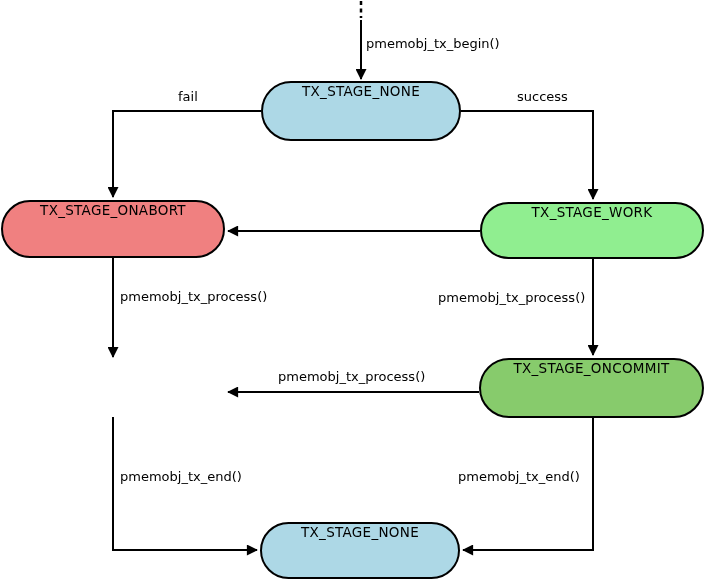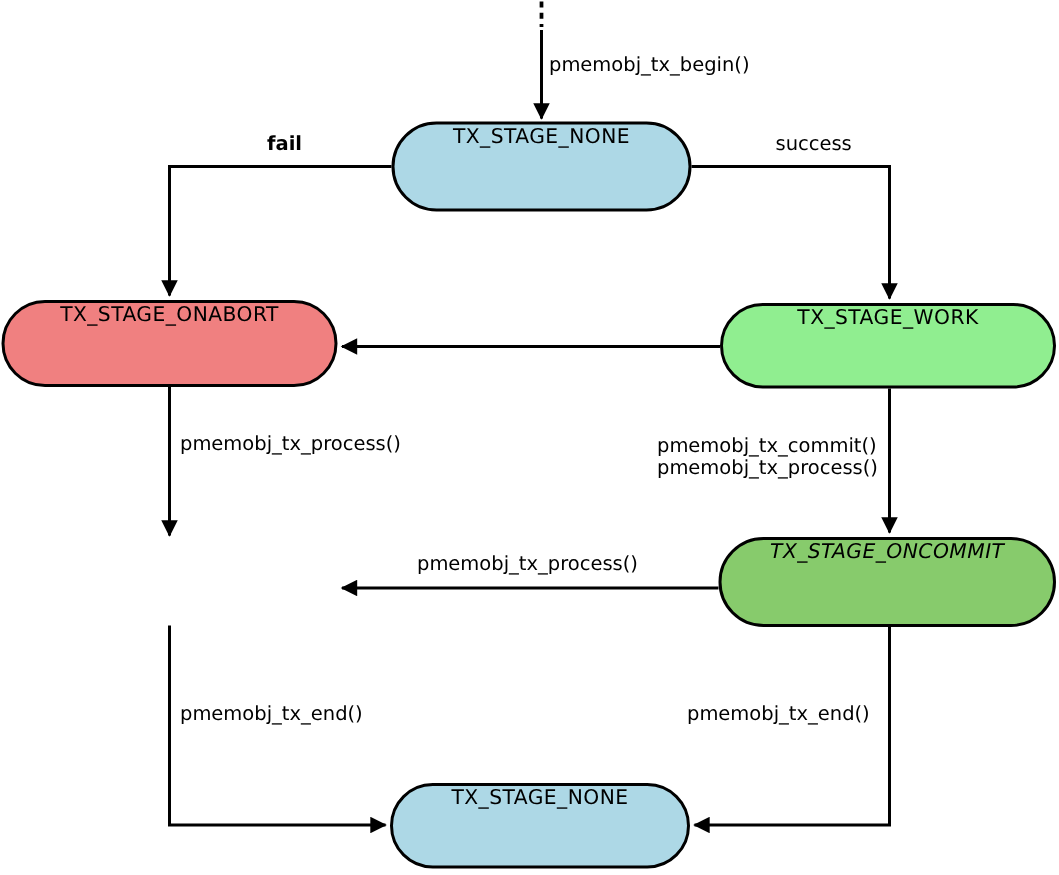--- a/index.html
+++ b/index.html
@@ -31,21 +31,21 @@
   .node-finally     { left:   1px; top: 360px; width: 224px; height: 57px; }
   .node-oncommit    { left: 479px; top: 358px; width: 225px; height: 60px; }
   .node-none-bottom { left: 260px; top: 522px; width: 200px; height: 57px; }
   .edge-label {
     position: absolute;
     font-size: 13px;
     line-height: 15px;
     white-space: nowrap;
   }
   .lbl-begin            { left: 366px; top:  36px; }
-  .lbl-fail             { left: 178px; top:  89px; font-weight: bold; }
+  .lbl-fail             { left: 178px; top:  89px; }
   .lbl-success          { left: 480px; top:  89px; margin-left: 37px; }
   .lbl-abort            { left: 280px; top: 188px; }
   .lbl-onabort-process  { left: 120px; top: 289px; }
   .lbl-commit           { left: 438px; top: 290px; }
   .lbl-oncommit-process { left: 278px; top: 369px; }
   .lbl-finally-end      { left: 120px; top: 469px; }
   .lbl-oncommit-end     { left: 458px; top: 469px; }
 </style>
 </head>
 <body>
@@ -85,39 +85,38 @@
 
   <div class="node node-onabort" style="background-color: rgb(240, 128, 128);">
     <span>TX_STAGE_ONABORT</span>
   </div>
 
   <div class="node node-work" style="background-color: rgb(144, 238, 144);">
     <span>TX_STAGE_WORK</span>
   </div>
 
 
-  <div class="node node-oncommit" style="background-color: rgb(135, 203, 108); font-style: italic;">
+  <div class="node node-oncommit" style="background-color: rgb(135, 203, 108);">
     <span>TX_STAGE_ONCOMMIT</span>
   </div>
 
   <div class="node node-none-bottom" style="background-color: rgb(173, 216, 230);">
     <span>TX_STAGE_NONE</span>
   </div>
 
   <div class="edge-label lbl-begin">pmemobj_tx_begin()</div>
 
   <div class="edge-label lbl-fail">fail</div>
 
   <div class="edge-label lbl-success">success</div>
 
 
   <div class="edge-label lbl-onabort-process">pmemobj_tx_process()</div>
 
   <div class="edge-label lbl-commit">
-    <div>pmemobj_tx_commit()</div>
     <div>pmemobj_tx_process()</div>
   </div>
 
   <div class="edge-label lbl-oncommit-process">pmemobj_tx_process()</div>
 
   <div class="edge-label lbl-finally-end">pmemobj_tx_end()</div>
 
   <div class="edge-label lbl-oncommit-end">pmemobj_tx_end()</div>
 
 </div>

